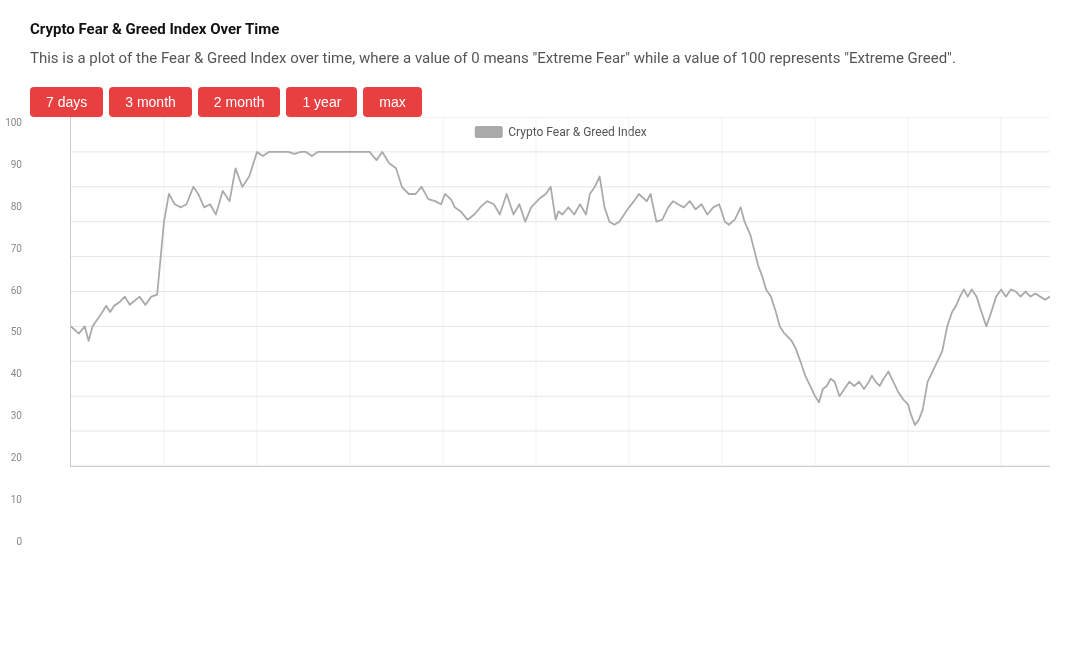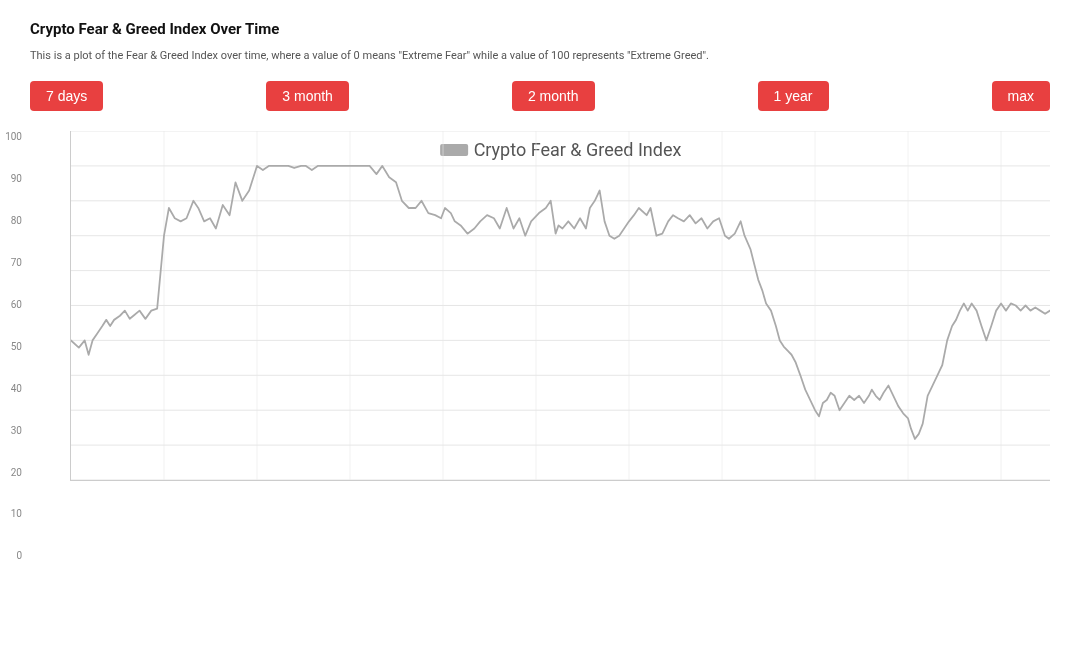--- a/index.html
+++ b/index.html
@@ -9,30 +9,28 @@
       padding: 20px 30px;
       color: #333;
     }
     h1 {
       font-size: 15px;
       font-weight: 700;
       margin-bottom: 10px;
       color: #111;
     }
     .subtitle {
-      font-size: 11px;
+      font-size: 15px;
       color: #555;
       margin-bottom: 18px;
       line-height: 1.4;
     }
     .btn-group {
       display: flex;
       gap: 6px;
-      margin-bottom: 20px;
-      justify-content: space-between;
     }
     .btn {
       background: #e84040;
       color: #fff;
       border: none;
       border-radius: 4px;
       padding: 7px 16px;
       font-size: 14px;
       font-weight: 500;
       cursor: pointer;
@@ -53,21 +51,21 @@
       overflow: hidden;
     }
     .legend {
       position: absolute;
       top: 8px;
       left: 50%;
       transform: translateX(-50%);
       display: flex;
       align-items: center;
       gap: 6px;
-      font-size: 18px;
+      font-size: 12px;
       color: #555;
     }
     .legend-swatch {
       width: 28px;
       height: 12px;
       background: #aaa;
       border-radius: 2px;
     }
     .y-axis {
       position: absolute;

